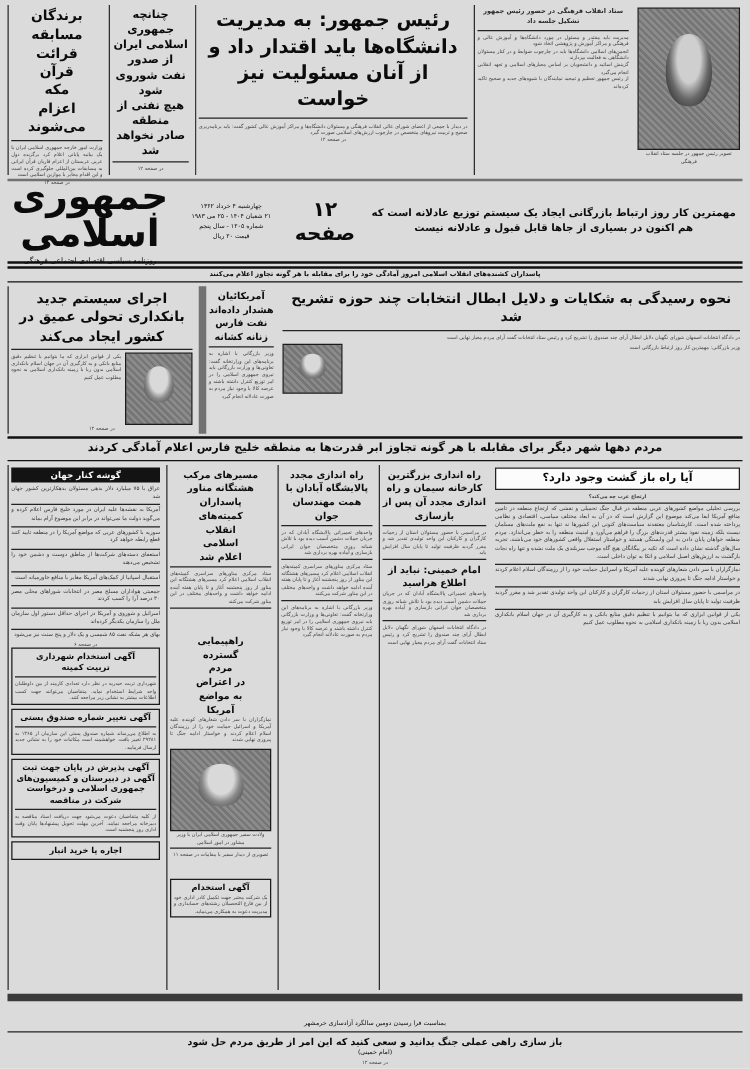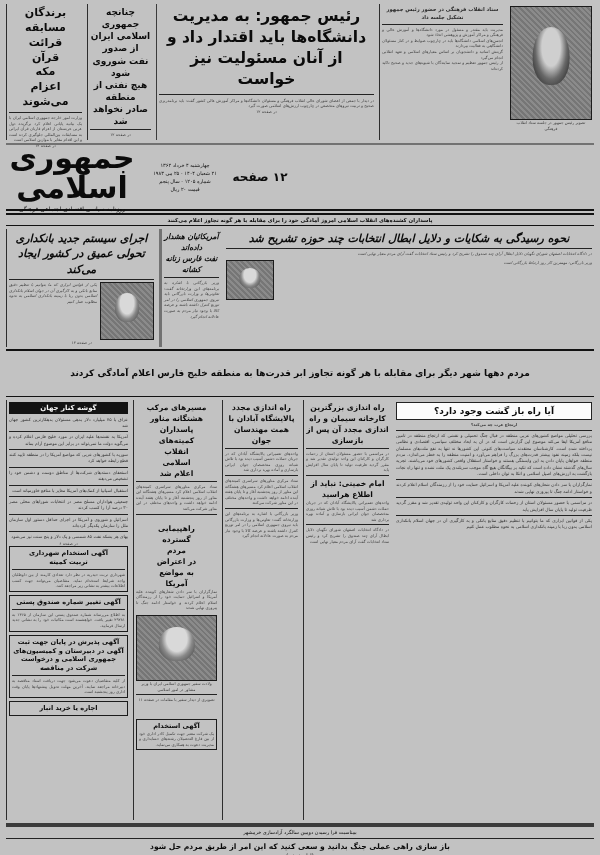--- a/index.html
+++ b/index.html
@@ -6,21 +6,21 @@
   body{
     width:600px;height:855px;
     background:#f2efe9;
     font-family:"DejaVu Sans", sans-serif;
     color:#141414;
     overflow:hidden;
   }
   .page{
     position:relative;
     width:600px;height:855px;
-    background:#c4b5fd;
+    background:#86efac;
     box-sizing:border-box;
     padding:4px 6px;
     filter:grayscale(100%) contrast(108%);
   }
   
   .box{border:1px solid #2a2a2a;box-sizing:border-box;background:#f6f3ec;}
   .txt{font-size:4.4px;line-height:1.45;text-align:justify;color:#3a3a3a;}
   .txt2{font-size:4.0px;line-height:1.4;text-align:justify;color:#454545;}
   .dbl{border-top:2px solid #1a1a1a;border-bottom:1px solid #1a1a1a;}
   .ctr{text-align:center;}
@@ -47,34 +47,34 @@
     width:46%;height:52%;border-radius:50% 50% 45% 45%;
     background:radial-gradient(ellipse at 50% 35%,#d8d2c8 0 40%,#8d8880 60%,#3c3a38 100%);
   }
   .photo.dark:after{background:radial-gradient(ellipse at 50% 35%,#cfc9bf 0 35%,#6e6a64 60%,#1e1d1c 100%);}
   
   .masthead{display:flex;flex-direction:row-reverse;align-items:center;gap:4px;height:60px;margin-top:3px;
     border-top:2px solid #737373;border-bottom:2px solid #1a1a1a;padding:2px 0;}
   .logo{font-size:30px;font-weight:bold;letter-spacing:-1px;line-height:1;}
   .logo-sub{font-size:6px;text-align:center;margin-top:2px;}
   .mast-meta{font-size:5px;line-height:1.6;text-align:center;width:86px;}
-  .mast-pages{font-size:12px;font-weight:bold;text-align:center;width:56px;line-height:1.2;}
+  .mast-pages{font-size:16px;font-weight:bold;text-align:center;width:56px;line-height:1.2;}
   .mast-banner{flex:1;font-size:8.2px;font-weight:bold;line-height:1.45;text-align:center;padding:0 4px;}
   
-  .band{display:flex;flex-direction:row-reverse;gap:3px;margin-top:3px;font-style:italic;}
+  .band{display:flex;flex-direction:row-reverse;gap:3px;margin-top:3px;}
   .headline2{font-size:11px;font-weight:bold;line-height:1.4;text-align:center;}
   .headline3{font-size:9px;font-weight:bold;line-height:1.4;text-align:center;}
   .headline4{font-size:7.6px;font-weight:bold;line-height:1.45;text-align:center;}
   .caption{font-size:4px;text-align:center;color:#444;line-height:1.4;}
   .tagline{font-size:5.4px;text-align:center;font-weight:bold;}
   .blackbar{background:#1b1b1b;color:#f4f1ea;font-size:7px;font-weight:bold;text-align:center;padding:2px 18px;}
   .midrule{border-bottom:1px solid #2a2a2a;margin:2px 0;}
   .adbox{border:1px solid #222;padding:2px;margin-bottom:3px;}
   .adhd{font-size:6.6px;font-weight:bold;text-align:center;line-height:1.35;}
-  .footer{border-top:4px solid #404040;margin-top:3px;padding-top:2px;}
+  .footer{border-top:6px solid #404040;margin-top:3px;padding-top:15px;}
   .footq{font-size:7.6px;font-weight:bold;text-align:center;line-height:1.45;}
   .footsm{font-size:5px;text-align:center;line-height:1.5;}
   .cols3{display:flex;flex-direction:row-reverse;gap:3px;}
   .vdiv{border-left:1px solid #333;}
 </style>
 </head>
 <body>
 
 <div class="page">
 
@@ -134,58 +134,59 @@
       <div class="logo">جمهوری اسلامی</div>
       <div class="logo-sub">روزنامه سیاسی اقتصادی اجتماعی فرهنگی</div>
     </div>
     <div class="mast-meta">
       <div>چهارشنبه ۴ خرداد ۱۳۶۲</div>
       <div>۲۱ شعبان ۱۴۰۴ - ۲۵ می ۱۹۸۳</div>
       <div>شماره ۱۲۰۵ - سال پنجم</div>
       <div>قیمت ۲۰ ریال</div>
     </div>
     <div class="mast-pages">۱۲ صفحه</div>
+    <div class="mast-banner">مهمترین کار روز ارتباط بازرگانی ایجاد یک سیستم توزیع عادلانه است که هم اکنون در بسیاری از جاها قابل قبول و عادلانه نیست</div>
   </div>
 
   <div class="dbl" style="padding:2px 0;margin-top:2px;">
     <div class="tagline">پاسداران کشنده‌های انقلاب اسلامی امروز آمادگی خود را برای مقابله با هر گونه تجاوز اعلام می‌کنند</div>
   </div>
 
   <div class="band" style="margin-top:3px;height:118px;">
 
     <div class="col" style="width:150px;padding:2px;border-left:1px solid #333;">
       <div class="headline2">اجرای سیستم جدید بانکداری تحولی عمیق در کشور ایجاد می‌کند</div>
       <div class="midrule"></div>
       <div style="display:flex;flex-direction:row-reverse;gap:3px;">
         <div class="txt2" style="flex:1;">یکی از قوانین ابزاری که ما بتوانیم با تنظیم دقیق منابع بانکی و به کارگیری آن در جهان اسلام بانکداری اسلامی بدون ربا با زمینه بانکداری اسلامی به نحوه مطلوب عمل کنیم</div>
         <div class="photo" style="width:52px;height:56px;"></div>
       </div>
       <div class="caption">در صفحه ۱۲</div>
     </div>
 
-    <div class="col" style="width:62px;padding:2px;border-left:3px solid #737373;">
+    <div class="col" style="width:62px;padding:2px;border-left:6px solid #737373;">
       <div class="headline4" style="white-space:pre-line;">آمریکا‌ئیان هشدار داده‌اند
 نفت فارس زنانه کشانه</div>
       <div class="midrule"></div>
       <div class="txt2">وزیر بازرگانی با اشاره به برنامه‌های این وزارتخانه گفت: تعاونی‌ها و وزارت بازرگانی باید نیروی جمهوری اسلامی را در امر توزیع کنترل داشته باشند و عرضه کالا با وجود نیاز مردم به صورت عادلانه انجام گیرد</div>
     </div>
 
     <div class="col" style="flex:1;padding:2px;">
       <div class="headline2">نحوه رسیدگی به شکایات و دلایل
 ابطال انتخابات چند حوزه تشریح شد</div>
       <div class="midrule"></div>
       <div class="txt2">در دادگاه انتخابات اصفهان شورای نگهبان دلایل ابطال آرای چند صندوق را تشریح کرد و رئیس ستاد انتخابات گفت آرای مردم معیار نهایی است</div>
       <div style="display:flex;flex-direction:row-reverse;gap:3px;margin-top:3px;">
         <div class="photo" style="width:46px;height:38px;"></div>
         <div class="txt2" style="flex:1;">وزیر بازرگانی: مهمترین کار روز ارتباط بازرگانی است</div>
       </div>
     </div>
   </div>
 
-  <div class="dbl" style="padding:16px 0;margin-top:2px;">
+  <div class="dbl" style="padding:2px 0;margin-top:2px;">
     <div class="headline3">مردم دهها شهر دیگر برای مقابله با هر گونه تجاوز ابر قدرت‌ها به منطقه خلیج فارس اعلام آمادگی کردند</div>
   </div>
 
   <div class="cols3" style="margin-top:3px;height:420px;">
 
     <div class="col vdiv" style="width:124px;padding:2px;">
       <div class="blackbar">گوشه کنار جهان</div>
       <div class="txt" style="margin-top:3px;">عراق با ۷۵ میلیارد دلار بدهی مسئولان بدهکارترین کشور جهان شد</div>
       <div class="midrule"></div>
       <div class="txt">آمریکا به نقشه‌ها علیه ایران در مورد خلیج فارس اعلام کرده و می‌گوید دولت ما نمی‌تواند در برابر این موضوع آرام بماند</div>
@@ -228,21 +229,21 @@
       <div class="headline4" style="white-space:pre-line;">مسیرهای مرکب
 هشتگانه مناور
 پاسداران
 کمیته‌های
 انقلاب
 اسلامی
 اعلام شد</div>
       <div class="midrule"></div>
       <div class="txt2">ستاد مرکزی مناورهای سراسری کمیته‌های انقلاب اسلامی اعلام کرد مسیرهای هشتگانه این مناور از روز پنجشنبه آغاز و تا پایان هفته آینده ادامه خواهد داشت و واحدهای مختلف در این مناور شرکت می‌کنند</div>
       <div class="midrule"></div>
-      <div class="headline4" style="white-space:pre-line;margin-top:8px;">راهپیمایی
+      <div class="headline4" style="white-space:pre-line;margin-top:20px;">راهپیمایی
 گسترده
 مردم
 در اعتراض
 به مواضع
 آمریکا</div>
       <div class="txt2">نمازگزاران با سر دادن شعارهای کوبنده علیه آمریکا و اسرائیل حمایت خود را از رزمندگان اسلام اعلام کردند و خواستار ادامه جنگ تا پیروزی نهایی شدند</div>
 
       <div class="photo" style="height:64px;margin-top:4px;"></div>
       <div class="caption">ولادت سفیر جمهوری اسلامی ایران با وزیر مشاور در امور اسلامی</div>
       <div class="midrule"></div>

